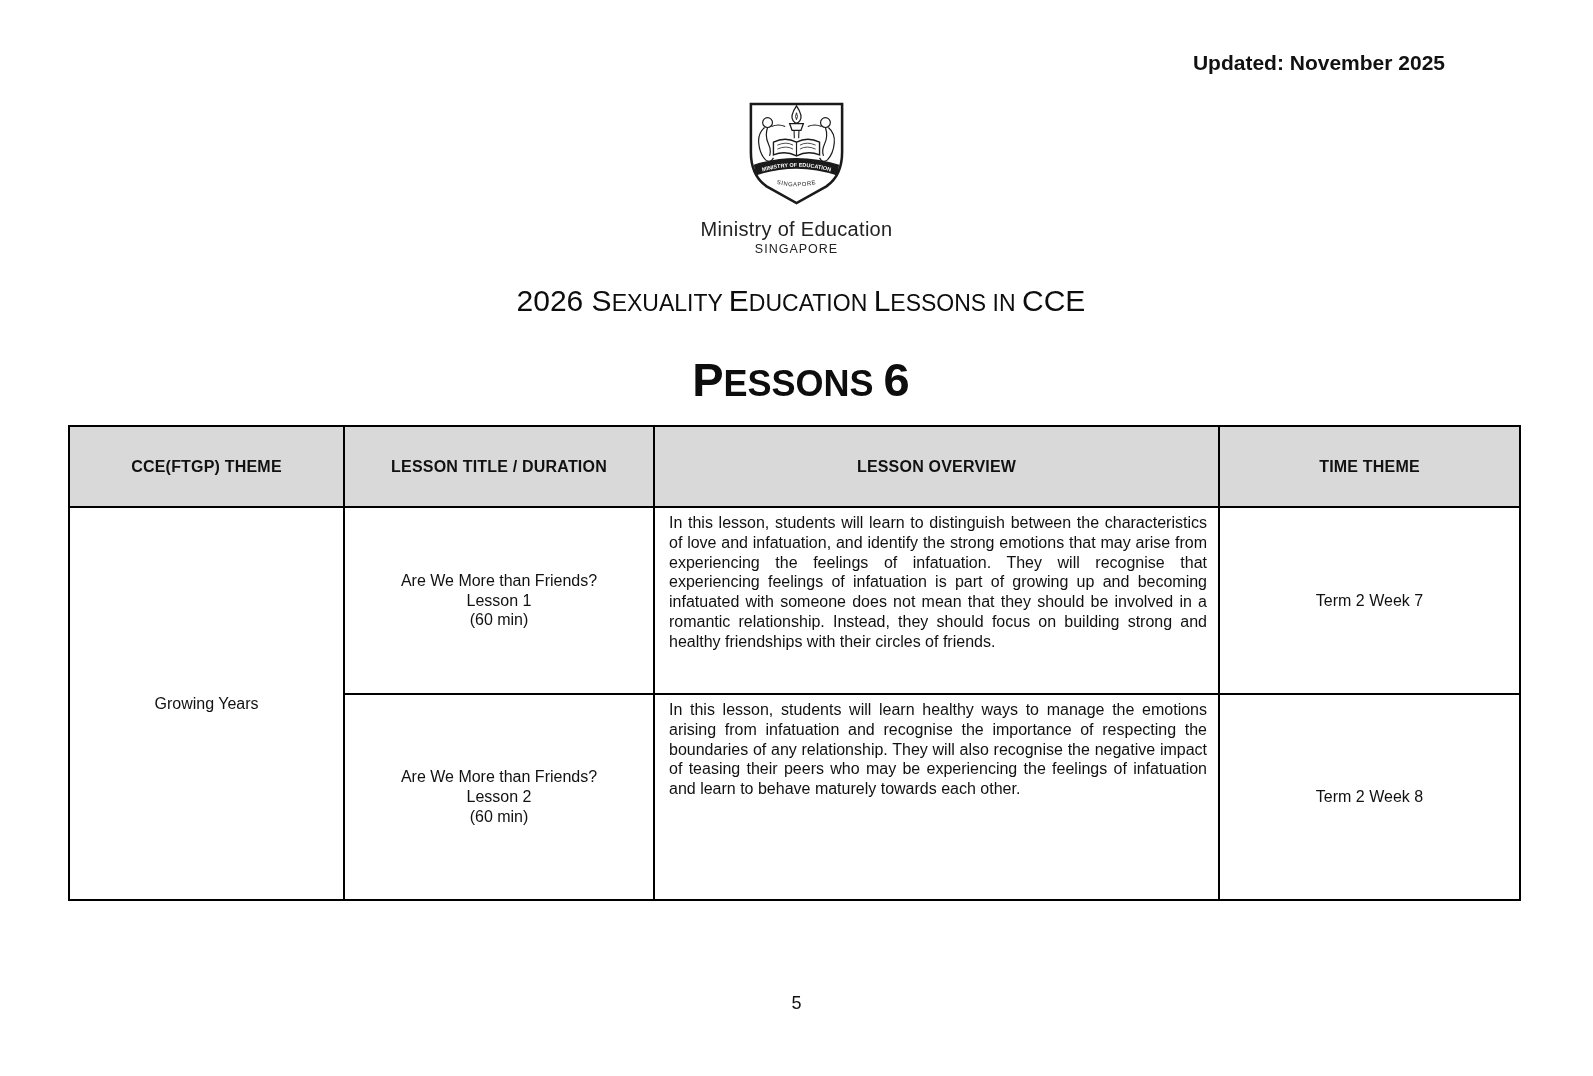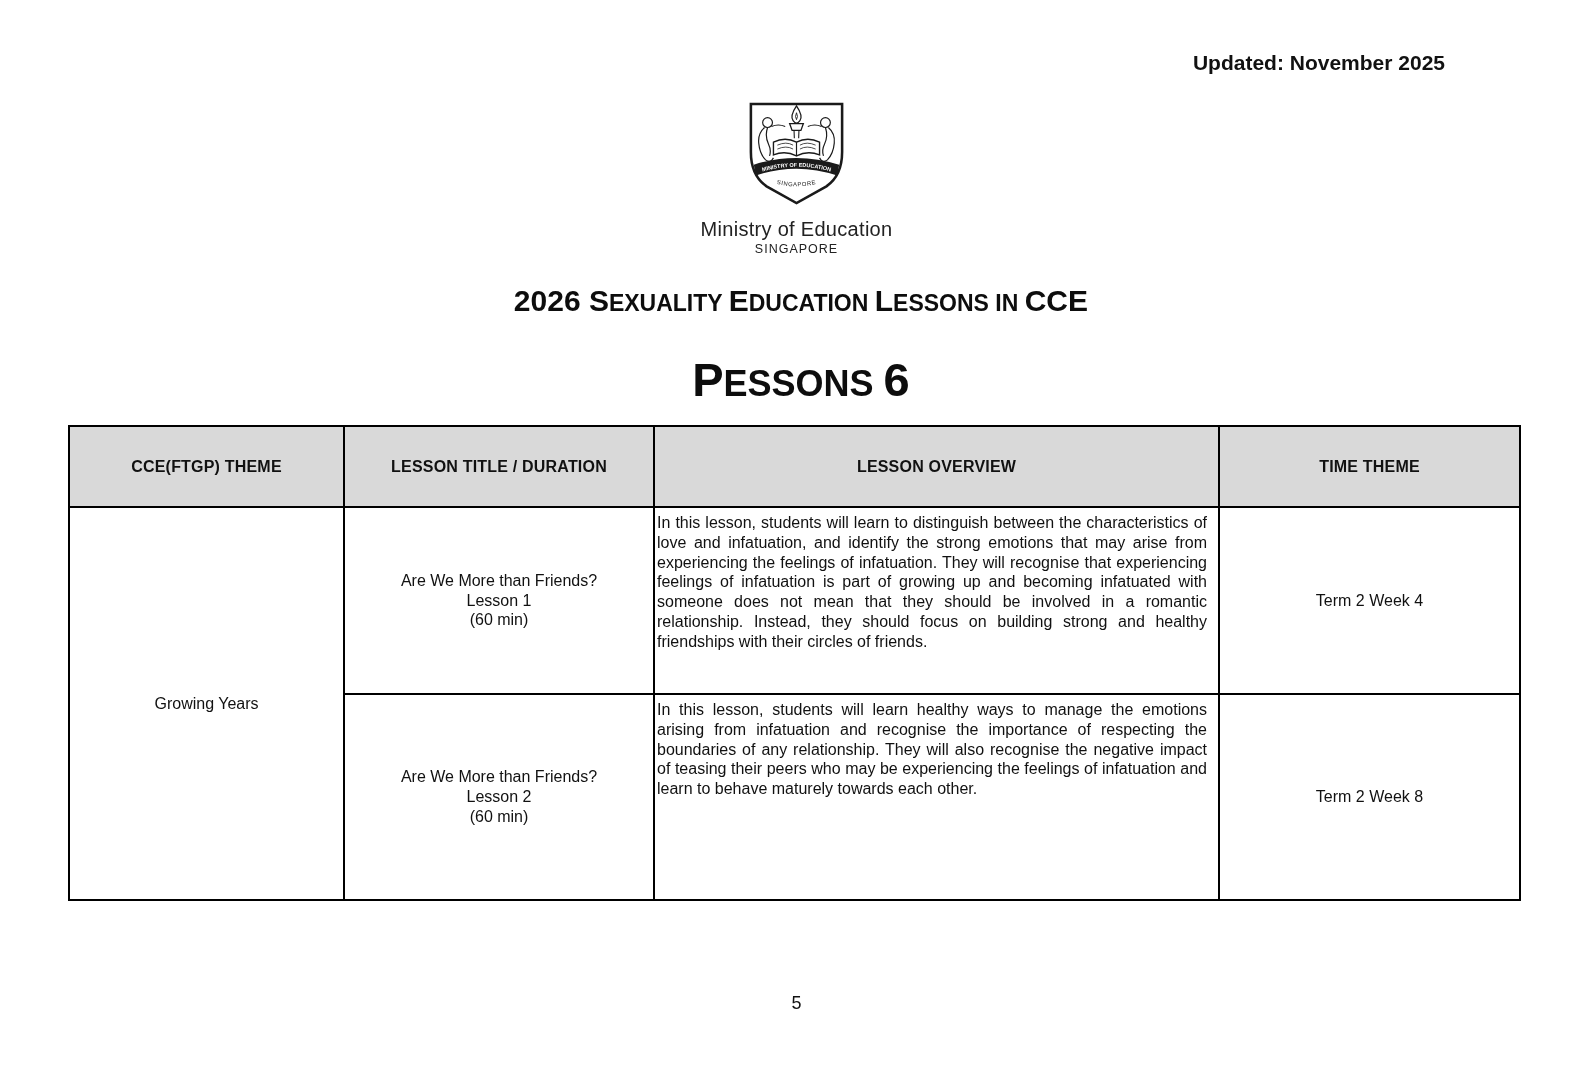--- a/index.html
+++ b/index.html
@@ -33,21 +33,21 @@
   .ministry-country {
     font-size: 12.5px;
     color: #222;
     letter-spacing: 1px;
     margin-top: 1px;
   }
   .doc-title {
     position: absolute;
     top: 266px; left: 0; width: 100%;
     text-align: center;
-    font-weight: bold;
+    font-weight: normal;
     color: #0d0d0d;
     white-space: pre;
   }
   .doc-title .tc-big   { font-size: 30px; }
   .doc-title .tc-small { font-size: 23px; }
   .level-title {
     position: absolute;
     top: 334px; left: 0; width: 100%;
     text-align: center;
     font-weight: bold;
@@ -82,21 +82,21 @@
   tr.row-1 { height: 187px; }
   tr.row-2 { height: 206px; }
   td.theme-cell, td.title-cell, td.time-cell {
     text-align: center;
     vertical-align: middle;
     line-height: 19.8px;
   }
   td.overview-cell {
     text-align: justify;
     vertical-align: top;
-    padding: 5px 11px 8px 2px;
+    padding: 5px 11px 8px 14px;
     line-height: 19.8px;
     margin-left: 9px;
   }
   .page-number {
     position: absolute;
     top: 993px; left: 0; width: 100%;
     text-align: center;
     font-size: 18px;
     color: #111;
   }
@@ -167,21 +167,21 @@
   </thead>
   <tbody>
     <tr class="row-1">
       <td class="theme-cell" rowspan="2">Growing Years</td>
       <td class="title-cell">
         <div>Are We More than Friends?</div>
         <div>Lesson 1</div>
         <div>(60 min)</div>
       </td>
       <td class="overview-cell">In this lesson, students will learn to distinguish between the characteristics of love and infatuation, and identify the strong emotions that may arise from experiencing the feelings of infatuation. They will recognise that experiencing feelings of infatuation is part of growing up and becoming infatuated with someone does not mean that they should be involved in a romantic relationship. Instead, they should focus on building strong and healthy friendships with their circles of friends.</td>
-      <td class="time-cell">Term 2 Week 4</td>
+      <td class="time-cell">Term 2 Week 7</td>
     </tr>
     <tr class="row-2">
       <td class="title-cell">
         <div>Are We More than Friends?</div>
         <div>Lesson 2</div>
         <div>(60 min)</div>
       </td>
       <td class="overview-cell">In this lesson, students will learn healthy ways to manage the emotions arising from infatuation and recognise the importance of respecting the boundaries of any relationship. They will also recognise the negative impact of teasing their peers who may be experiencing the feelings of infatuation and learn to behave maturely towards each other.</td>
       <td class="time-cell">Term 2 Week 8</td>
     </tr>

